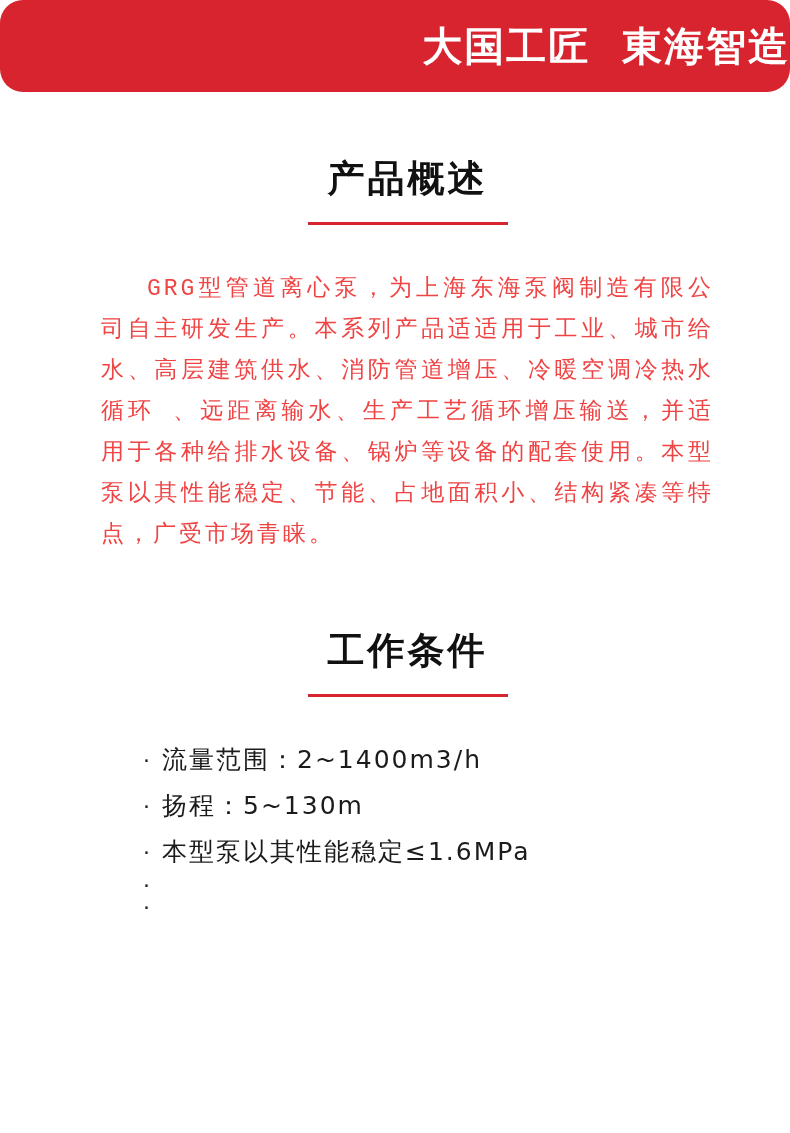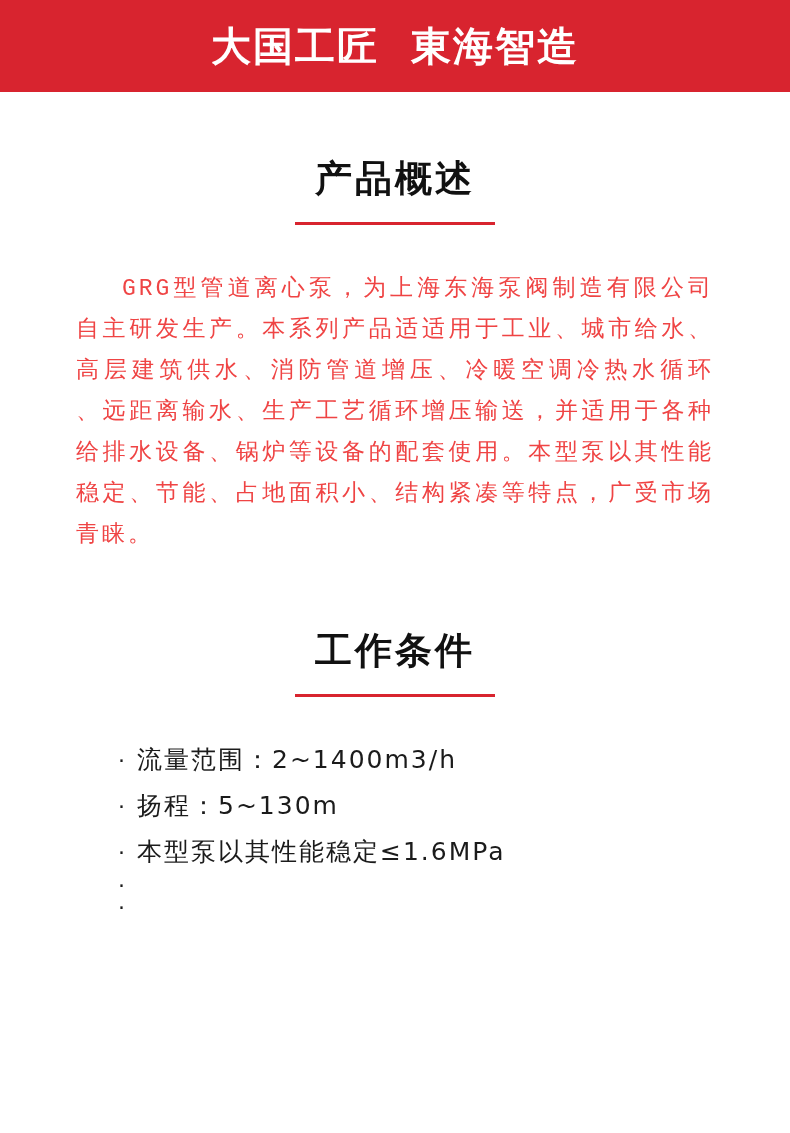--- a/index.html
+++ b/index.html
@@ -22,34 +22,36 @@
     box-sizing: border-box;
   }
 
   
   .banner {
     width: 100%;
     height: 92px;
     background: #d8242f;
     display: flex;
     align-items: center;
-    justify-content: center;
+    justify-content: flex-end;
+    border-radius: 23px;
   }
   .banner-title {
     color: #ffffff;
     font-size: 40px;
     font-weight: bold;
     letter-spacing: 2px;
     white-space: pre;
     font-family: "DejaVu Sans", sans-serif;
   }
 
   
   .section {
     padding: 0 40px;
+    margin-left: 25px;
   }
   .section-head {
     text-align: center;
     margin-top: 62px;
   }
   .section-title {
     font-size: 37px;
     font-weight: bold;
     color: #111111;
     letter-spacing: 3px;

